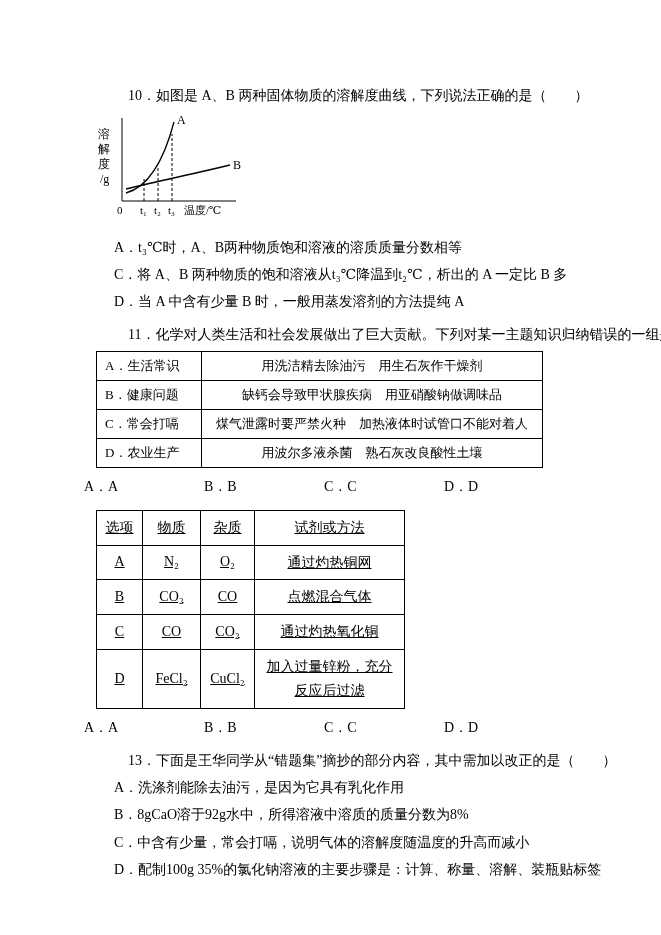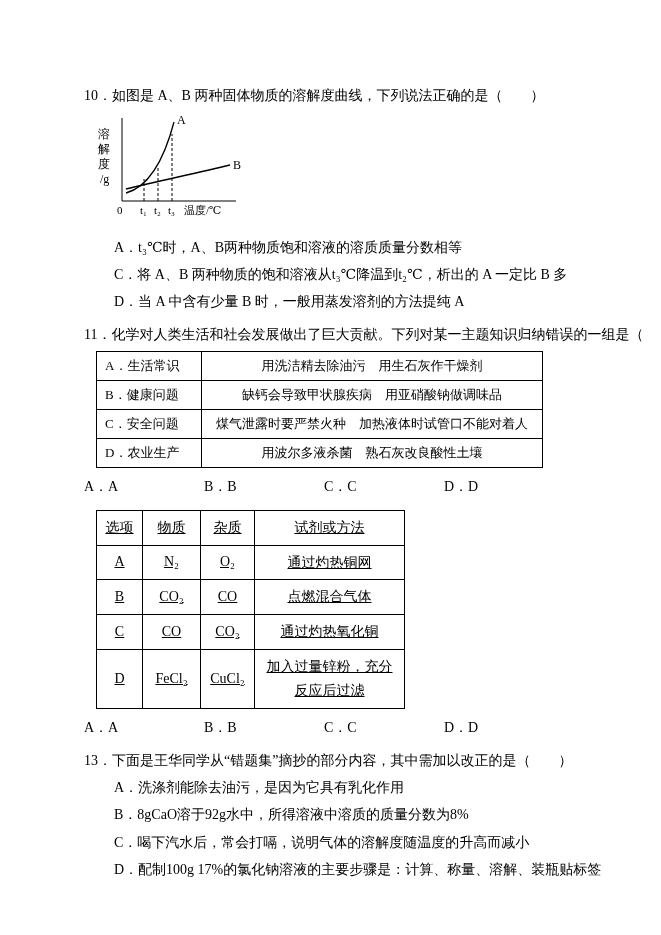--- a/index.html
+++ b/index.html
@@ -6,21 +6,21 @@
   html, body { width: 661px; background: #ffffff; }
   body {
     height: 935px;
     overflow: hidden;
     font-family: "Liberation Serif", "DejaVu Serif", serif;
     font-size: 14px;
     color: #000;
   }
   .page { padding: 86px 6px 0 84px; }
   .question { margin-bottom: 14px; }
-  .stem { line-height: 1.4; white-space: nowrap; margin-bottom: 4px; }
+  .stem { line-height: 1.4; white-space: nowrap; margin-bottom: 4px; margin-left: 44px; }
   .options { margin-left: 12px; }
   .opt { line-height: 1.3; margin: 9px 18px; white-space: nowrap; }
   .answers { display: flex; margin: 10px 0 6px 0; }
   .answers span { width: 120px; }
 
   
   .graph { margin: 4px 0 8px 2px; }
   .graph svg text { font-family: "Liberation Serif", "DejaVu Serif", serif; }
   .g-axis-label { font-size: 12px; }
   .g-tick { font-size: 11px; }
@@ -91,21 +91,21 @@
       <tbody>
         <tr>
           <td class="c1">A．生活常识</td>
           <td class="c2">用洗洁精去除油污　用生石灰作干燥剂</td>
         </tr>
         <tr>
           <td class="c1">B．健康问题</td>
           <td class="c2">缺钙会导致甲状腺疾病　用亚硝酸钠做调味品</td>
         </tr>
         <tr>
-          <td class="c1">C．安全问题</td>
+          <td class="c1">C．常会打嗝</td>
           <td class="c2">煤气泄露时要严禁火种　加热液体时试管口不能对着人</td>
         </tr>
         <tr>
           <td class="c1">D．农业生产</td>
           <td class="c2">用波尔多液杀菌　熟石灰改良酸性土壤</td>
         </tr>
       </tbody>
     </table>
 
     <p class="answers">
@@ -160,18 +160,18 @@
       <span>D．D</span>
     </p>
   </section>
 
   <section class="question">
     <p class="stem">13．下面是王华同学从“错题集”摘抄的部分内容，其中需加以改正的是（　　）</p>
 
     <div class="options">
       <p class="opt">A．洗涤剂能除去油污，是因为它具有乳化作用</p>
       <p class="opt">B．8gCaO溶于92g水中，所得溶液中溶质的质量分数为8%</p>
-      <p class="opt">C．喝下汽水后，常会打嗝，说明气体的溶解度随温度的升高而减小</p>
-      <p class="opt">D．配制100g 17%的氯化钠溶液的主要步骤是：计算、称量、溶解、装瓶贴标签</p>
+      <p class="opt">C．中含有少量，常会打嗝，说明气体的溶解度随温度的升高而减小</p>
+      <p class="opt">D．配制100g 35%的氯化钠溶液的主要步骤是：计算、称量、溶解、装瓶贴标签</p>
     </div>
   </section>
 
 </div>
 
 </body></html>

